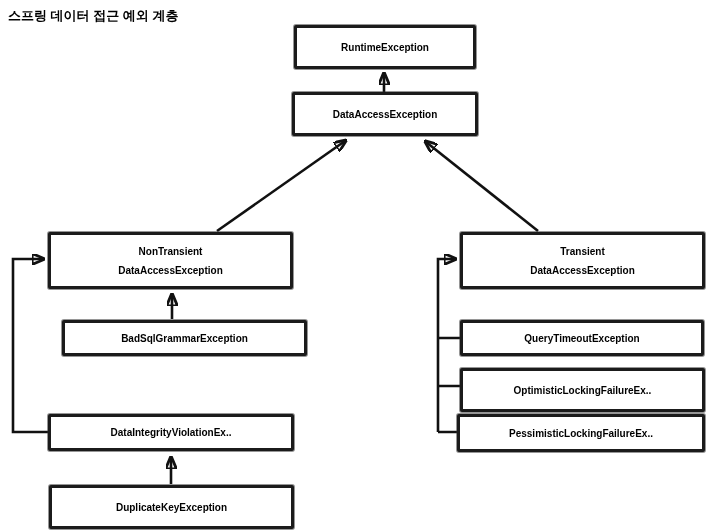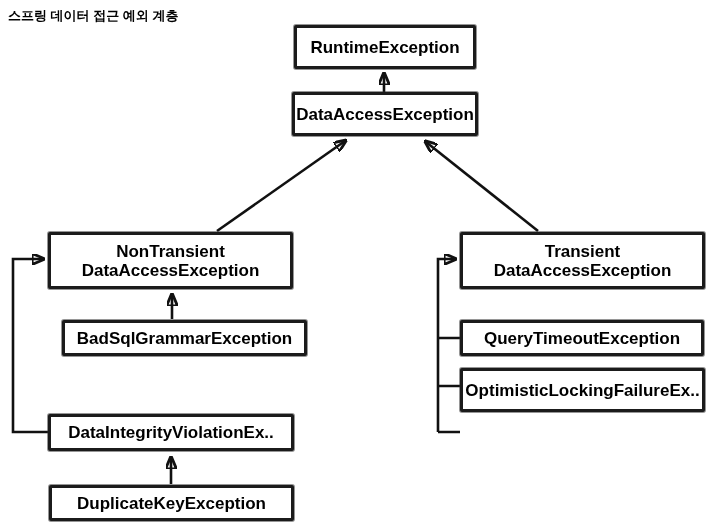--- a/index.html
+++ b/index.html
@@ -11,29 +11,29 @@
     position:absolute; left:8px; top:7px;
     font-size:13px; font-weight:bold; color:#000000; letter-spacing:0px;
   }
   .node {
     position:absolute; box-sizing:border-box;
     background:#ffffff;
     border:3px solid #1b1b1b;
     box-shadow:0 0 0 1px rgba(45,45,45,0.5);
     border-radius:2px;
     display:flex; flex-direction:column; align-items:center; justify-content:center;
-    font-weight:bold; font-size:17px; line-height:19px; color:#000000;
+    font-weight:bold; font-size:10px; line-height:19px; color:#000000;
     text-align:center; white-space:nowrap;
   }
   .n-runtime       { left:294px; top:25px;  width:182px; height:44px; }
   .n-dataaccess    { left:292px; top:92px;  width:186px; height:44px; }
   .n-nontransient  { left:48px;  top:232px; width:245px; height:57px; }
   .n-badsql        { left:49px;  top:320px; width:245px; height:36px;margin-left:13px; }
   .n-dataintegrity { left:48px;  top:414px; width:246px; height:37px; }
-  .n-duplicatekey  { left:49px;  top:485px; width:245px; height:36px; }
+  .n-duplicatekey  { left:49px;  top:485px; width:245px; height:44px; }
   .n-transient     { left:460px; top:232px; width:245px; height:57px; }
   .n-querytimeout  { left:460px; top:320px; width:244px; height:36px;justify-content:center; }
   .n-optimistic    { left:460px; top:368px; width:245px; height:44px; }
   .n-pessimistic   { left:457px; top:414px; width:248px; height:38px; }
   .connector-layer {
     position:absolute; left:0; top:0; width:713px; height:531px;
     pointer-events:none;
   }
   .connector-layer path { stroke:#111111; stroke-width:2.6; fill:none; }
 </style>
@@ -91,14 +91,17 @@
   </div>
 
   <div class="node n-querytimeout">
     <span>QueryTimeoutException</span>
   </div>
 
   <div class="node n-optimistic">
     <span>OptimisticLockingFailureEx..</span>
   </div>
 
+  <div class="node n-pessimistic">
+    <span>PessimisticLockingFailureEx..</span>
+  </div>
 
 </div>
 
 </body></html>

